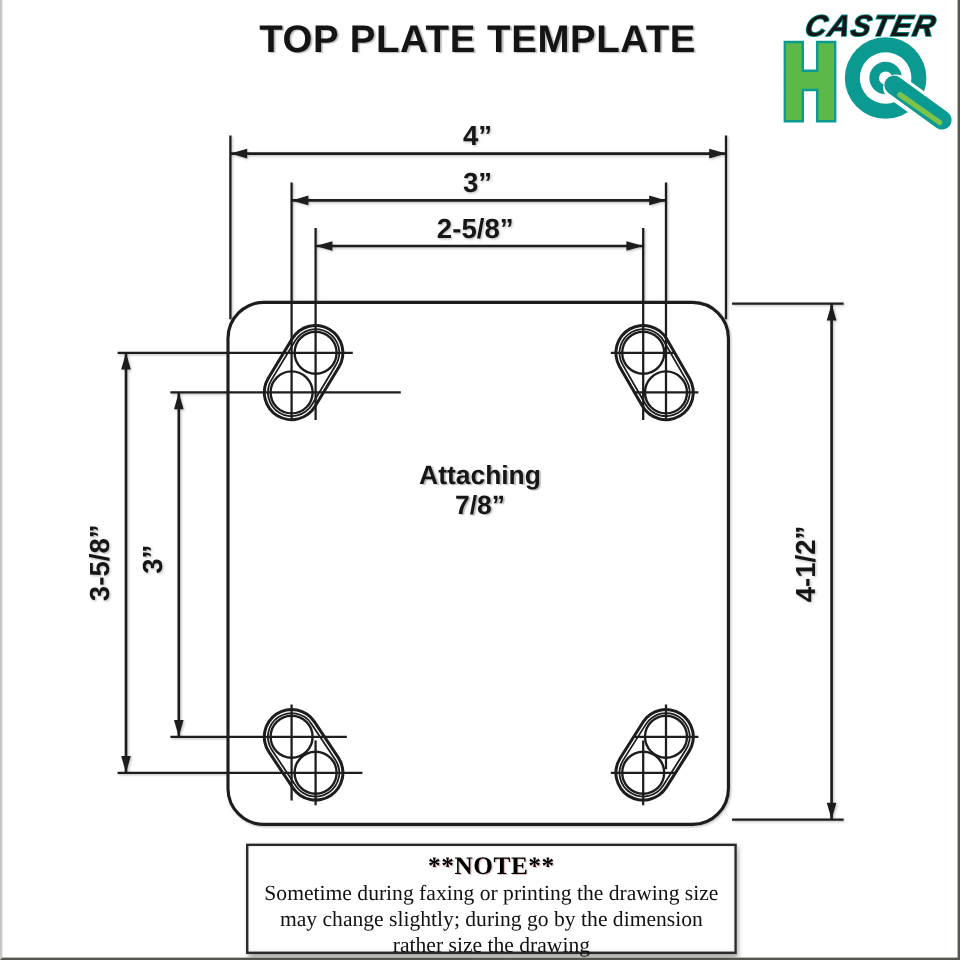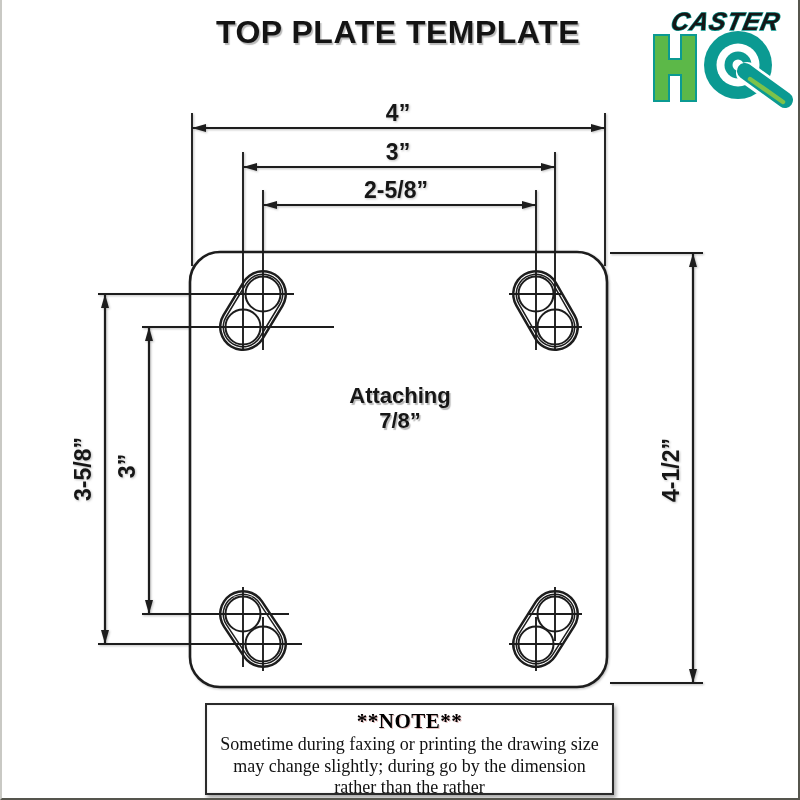--- a/index.html
+++ b/index.html
@@ -158,16 +158,16 @@
 
   <div class="plate-label">
     <div>Attaching</div>
     <div>7/8”</div>
   </div>
 
   <div class="note-box">
     <div class="note-heading">**NOTE**</div>
     <div class="note-line">Sometime during faxing or printing the drawing size</div>
     <div class="note-line">may change slightly; during go by the dimension</div>
-    <div class="note-line">rather than the rather</div>
+    <div class="note-line">rather size the drawing</div>
   </div>
 
 </div>
 
 </body></html>

